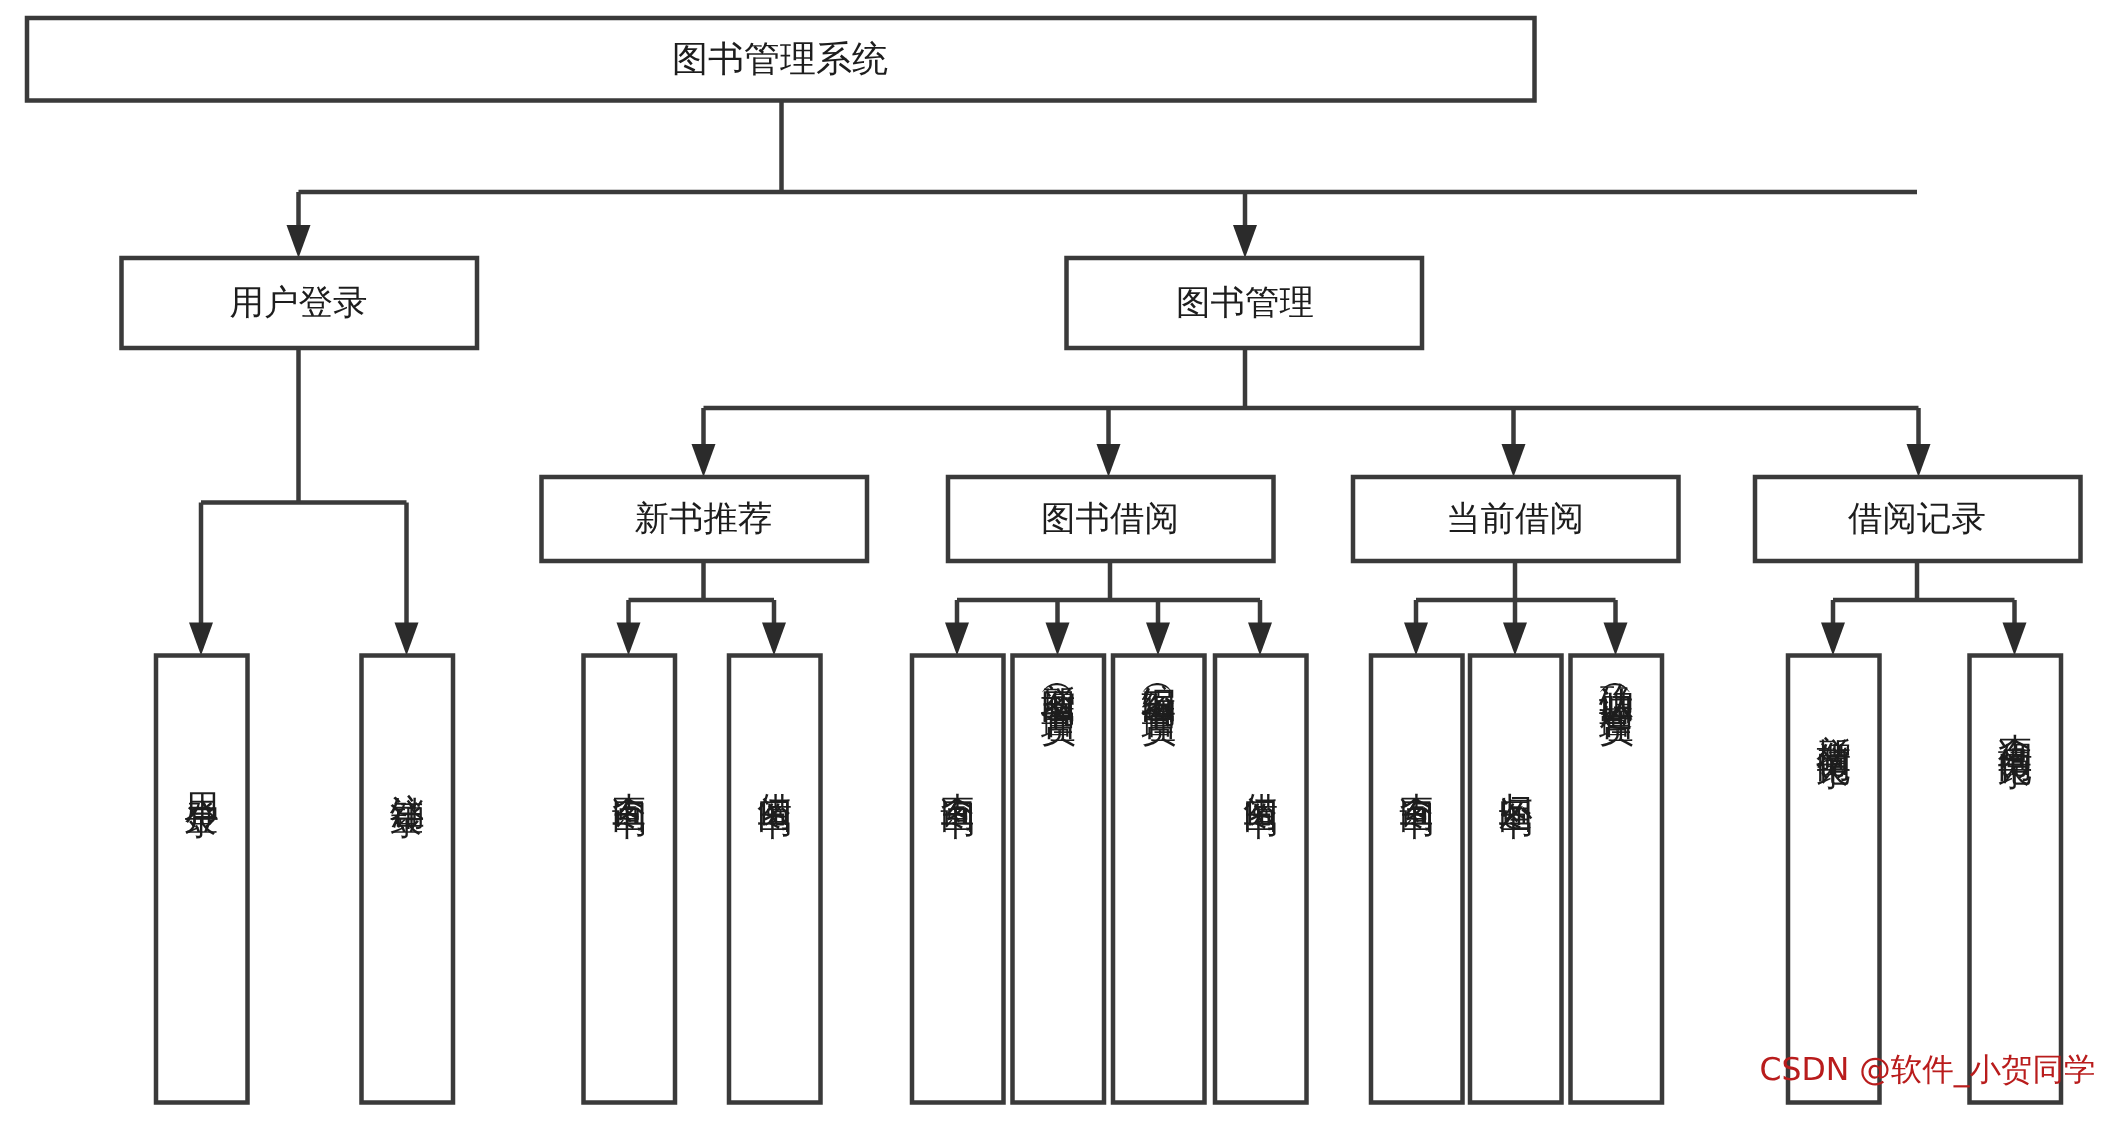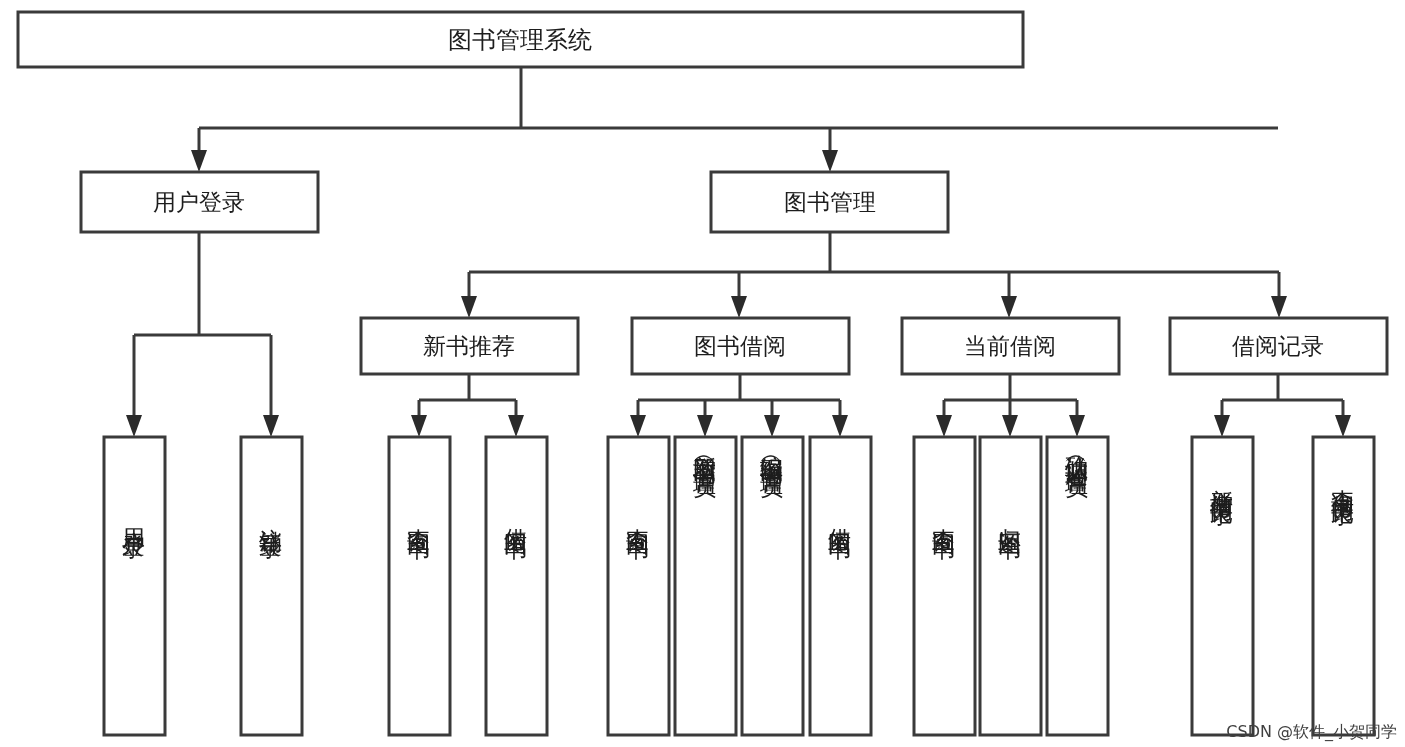--- a/index.html
+++ b/index.html
@@ -53,23 +53,23 @@
     fill: none;
     stroke-linecap: butt;
   }
   .arrow-head {
     fill: #2b2b2b;
     stroke: none;
   }
   .watermark {
     position: absolute;
     right: 8px;
-    bottom: 4px;
-    color: #404040;
-    font-size: 16px;
+    bottom: 20px;
+    color: #b91c1c;
+    font-size: 21px;
     font-family: "DejaVu Sans", "Liberation Sans", sans-serif;
     white-space: nowrap;
     user-select: none;
   }
 </style>
 </head>
 <body>
 
 <svg id="diagram" viewBox="0 0 1405 747">
 

